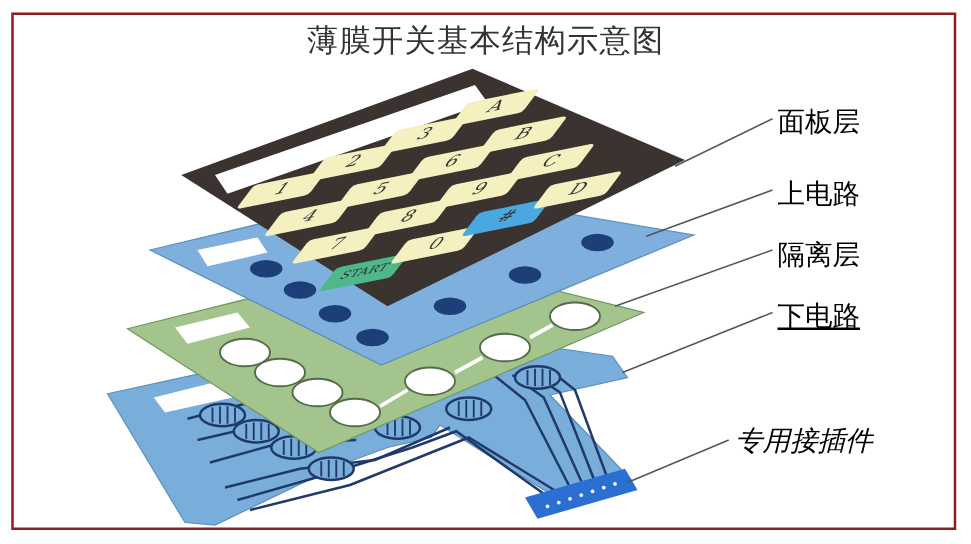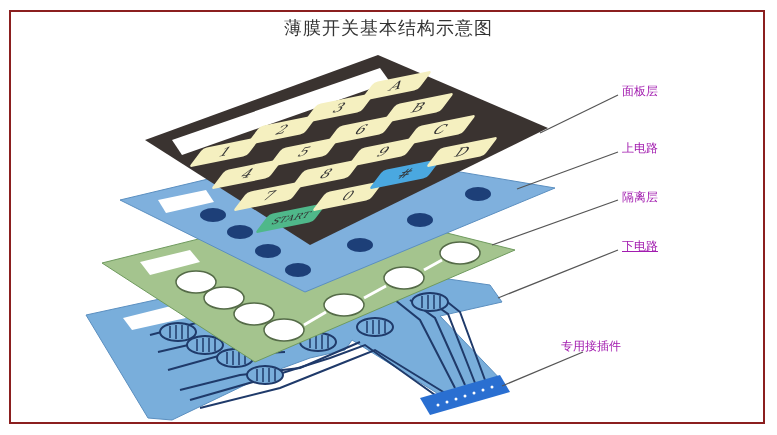--- a/index.html
+++ b/index.html
@@ -1,20 +1,20 @@
 <!DOCTYPE html>
 <html><head>
 <meta charset="utf-8">
 <style>
   html,body{margin:0;padding:0;background:#fff;}
   body{width:777px;height:435px;position:relative;overflow:hidden;font-family:"DejaVu Sans",sans-serif;}
   .frame{position:absolute;left:9px;top:10px;width:756px;height:414px;border:2px solid #8b1f1f;box-sizing:border-box;}
-  .title{position:absolute;left:0;width:777px;top:16px;text-align:center;font-size:18px;color:#333;letter-spacing:1px;}
+  .title{position:absolute;left:0;width:777px;top:16px;text-align:center;font-size:25px;color:#333;letter-spacing:1px;}
   svg.diagram{position:absolute;left:0;top:0;}
-  .label{position:absolute;font-size:12px;color:#a21caf;white-space:nowrap;}
+  .label{position:absolute;font-size:22px;color:#000000;white-space:nowrap;}
 </style>
 </head>
 <body>
 
 <div class="frame"></div>
 <div class="title">薄膜开关基本结构示意图</div>
 
 <svg class="diagram" width="777" height="435" viewBox="0 0 777 435">
 
   <g>
@@ -149,13 +149,13 @@
     <div style="position: absolute; left: 267px; top: 208px; width: 48px; height: 20px; background: rgb(79, 184, 138); border-radius: 3px; transform: skewX(-45deg) rotate(-14deg); text-align: center; line-height: 20px; font-size: 9px; color: rgb(51, 51, 51); font-family: &quot;DejaVu Serif&quot;, serif;">START</div>
     <div style="position: absolute; left: 324px; top: 186px; width: 48px; height: 20px; background: rgb(245, 240, 192); border-radius: 3px; transform: skewX(-45deg) rotate(-14deg); text-align: center; line-height: 20px; font-size: 13px; color: rgb(51, 51, 51); font-family: &quot;DejaVu Serif&quot;, serif;">0</div>
     <div style="position: absolute; left: 381px; top: 164px; width: 48px; height: 20px; background: rgb(74, 168, 224); border-radius: 3px; transform: skewX(-45deg) rotate(-14deg); text-align: center; line-height: 20px; font-size: 13px; color: rgb(51, 51, 51); font-family: &quot;DejaVu Serif&quot;, serif;">#</div>
     <div style="position: absolute; left: 438px; top: 142px; width: 48px; height: 20px; background: rgb(245, 240, 192); border-radius: 3px; transform: skewX(-45deg) rotate(-14deg); text-align: center; line-height: 20px; font-size: 13px; color: rgb(51, 51, 51); font-family: &quot;DejaVu Serif&quot;, serif;">D</div>
   </div>
 
 <div class="label" style="left:622px;top:83px;">面板层</div>
 <div class="label" style="left:622px;top:140px;">上电路</div>
 <div class="label" style="left:622px;top:189px;font-family:Liberation Serif, serif;">隔离层</div>
 <div class="label" style="left:622px;top:238px;text-decoration:underline;">下电路</div>
-<div class="label" style="left:561px;top:338px;">专用接插件</div>
+<div class="label" style="left:588px;top:338px;font-style:italic;">专用接插件</div>
 
 </body></html>

